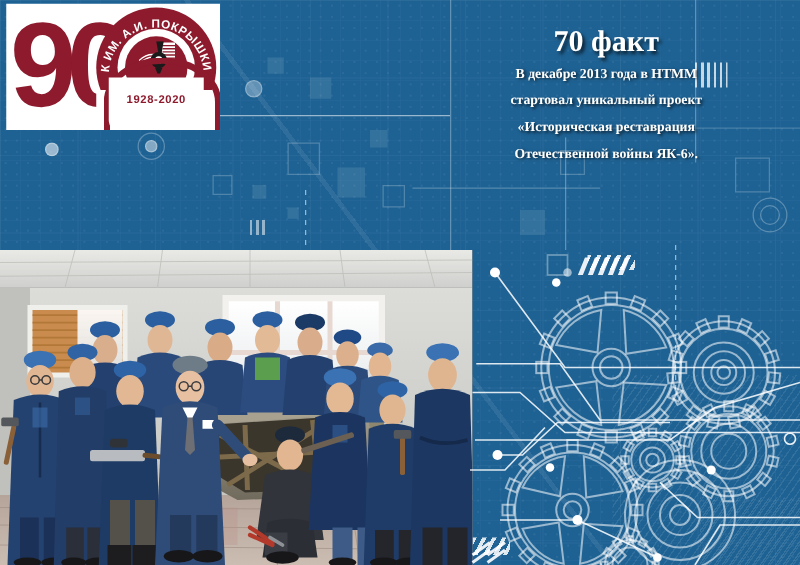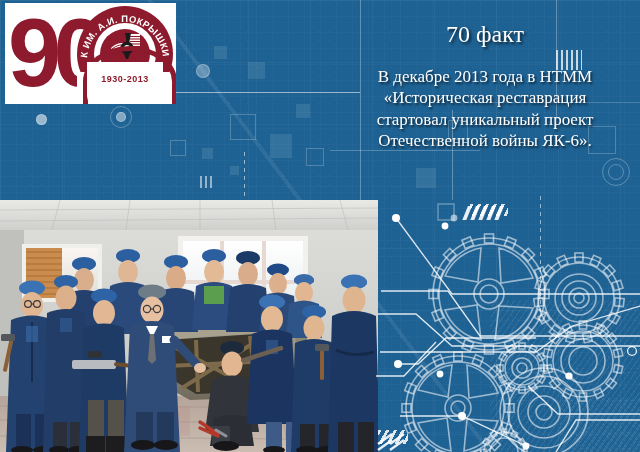--- a/index.html
+++ b/index.html
@@ -131,28 +131,28 @@
     text-shadow:1px 1px 2px rgba(0,0,0,.65);
     white-space:nowrap;
   }
 
   
   #fact-block{
     position:absolute;left:332px;top:20px;width:306px;
     text-align:center;color:#ffffff;
   }
   #fact-title{
-    font-family:"Liberation Serif", serif;font-weight:normal;
+    font-family:"Liberation Serif", serif;font-weight:bold;
     font-size:24px;line-height:28px;
     text-shadow:2px 2px 3px rgba(0,0,0,.7);
-    margin-bottom:18px;
+    margin-bottom:1px;
   }
   #fact-body{
-    font-family:"Liberation Serif", serif;font-weight:normal;
-    font-size:17px;line-height:21.4px;
+    font-family:"Liberation Serif", serif;font-weight:bold;
+    font-size:11px;line-height:21.4px;
     text-shadow:1.5px 1.5px 2.5px rgba(0,0,0,.7);
   }
   #fact-body .ln{display:block;white-space:nowrap;}
 
   
   #photo{
     position:absolute;left:0;top:200px;width:378px;height:252px;
     overflow:hidden;background:#6d7377;
   }
   #photo svg{display:block;}
@@ -238,32 +238,32 @@
           <path d="M2 18 C7 14 12 13 16 14.5" stroke="#8d1b2d" stroke-width="1" fill="none"></path>
           <path d="M14 0 L20 0 L18 11 L16 11 Z" fill="#1a1a1a"></path>
           <circle cx="16" cy="15" r="6.5" fill="#1a1a1a"></circle>
           <circle cx="16" cy="15" r="3" fill="#ffffff"></circle>
           <path d="M13 21 L19 21 L17 26 L15 26 Z" fill="#1a1a1a"></path>
         </svg>
 
         <div class="seal-arc-cover"></div>
         <div class="seal-arc"></div>
         <div class="seal-white-band"></div>
-        <div class="seal-dates">1930-2013</div>
+        <div class="seal-dates">1928-2020</div>
       </div>
     </div>
   </div>
 
 
   <div id="fact-block">
     <div id="fact-title">70 факт</div>
     <div id="fact-body">
       <span class="ln">В декабре 2013 года в  НТММ</span>
+      <span class="ln">стартовал уникальный проект</span>
       <span class="ln">«Историческая реставрация</span>
-      <span class="ln">стартовал уникальный проект</span>
       <span class="ln">Отечественной войны ЯК-6».</span>
     </div>
   </div>
 
   <div id="photo">
     <svg width="378" height="252" viewBox="0 0 378 252">
       <defs>
         <linearGradient id="ceil" x1="0" y1="0" x2="0" y2="1">
           <stop offset="0" stop-color="#e9e9e6"></stop>
             <stop offset="1" stop-color="#cfd0cd"></stop>

